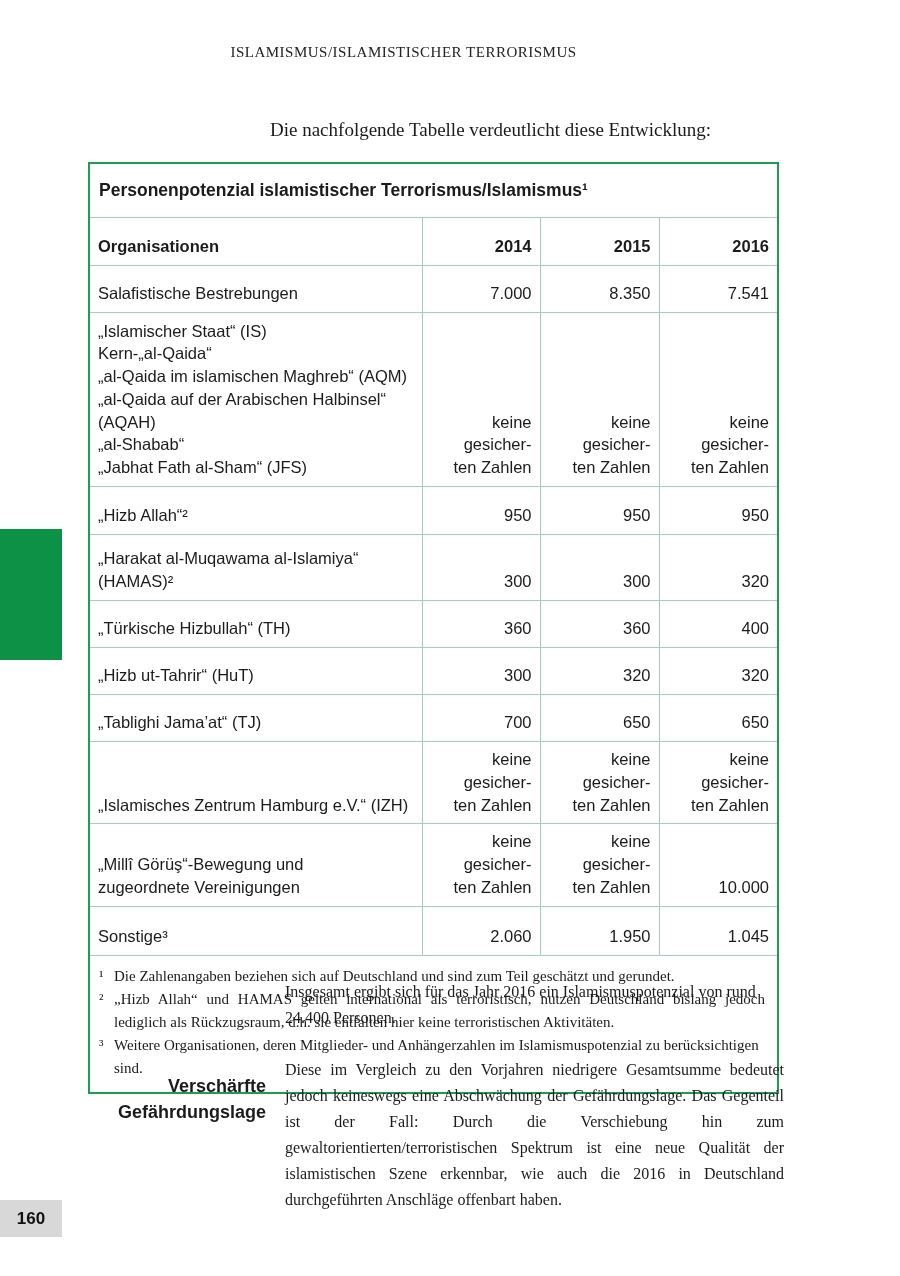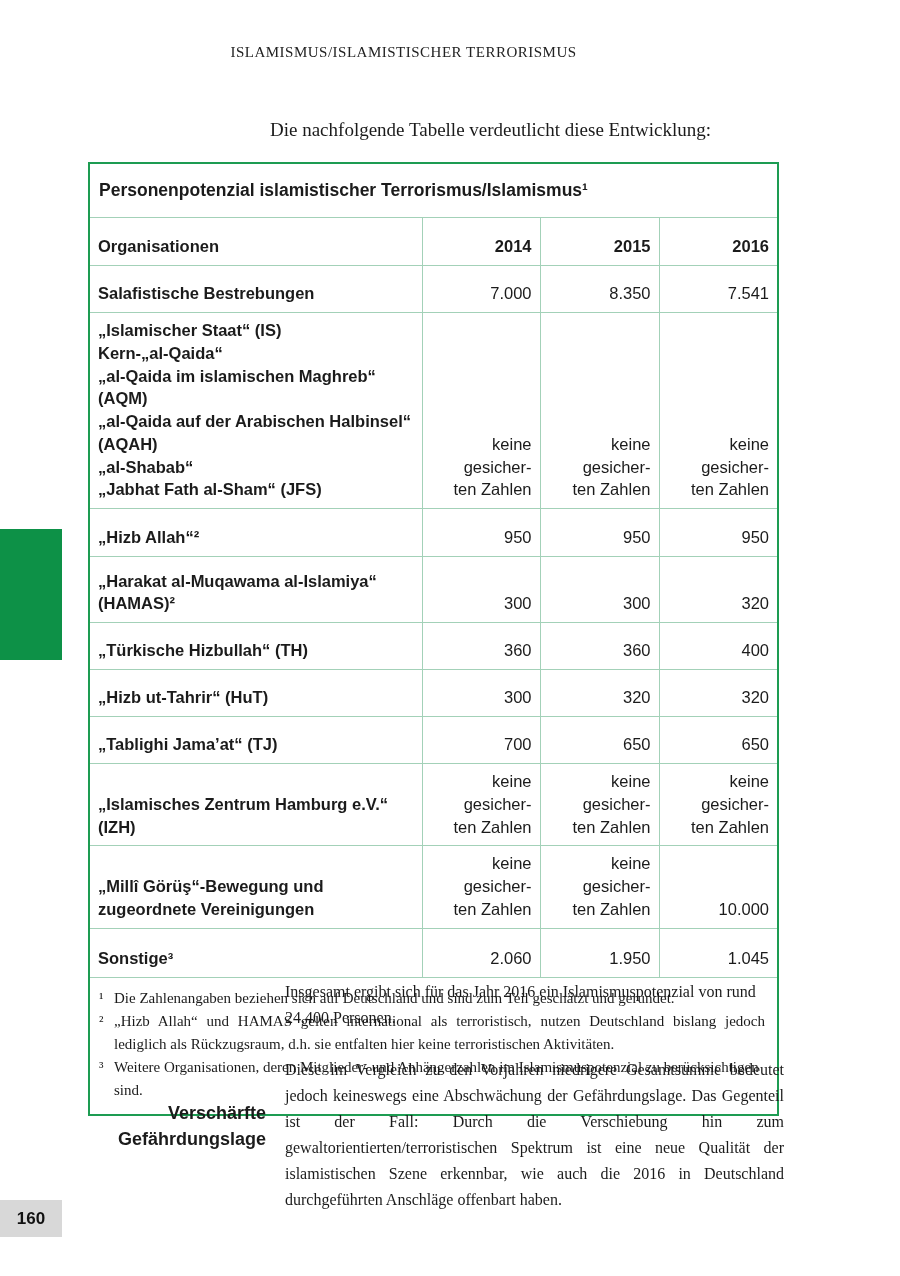--- a/index.html
+++ b/index.html
@@ -44,21 +44,21 @@
     color:#1b1b1b;
   }
   tr.title-row td{
     font-weight:bold;
     font-size:17.5px;
     vertical-align:middle;
     height:40px;
     padding-left:9px;
   }
   tr.head-row td{ font-weight:bold; height:34px; }
-  td.org{ text-align:left; font-weight:bold; white-space:pre-line; }
+  td.org{ text-align:left; font-weight:normal; white-space:pre-line; }
   td.num{ text-align:right; font-weight:normal; white-space:pre-line; }
   tr.head-row td.num{ font-weight:bold; }
   tr.r-salaf td{height:33px;}
   tr.r-is td{height:160px;}
   tr.r-hizballah td{height:34px;}
   tr.r-hamas td{height:52px;}
   tr.r-th td{height:33px;}
   tr.r-hut td{height:33px;}
   tr.r-mb td{height:53px;}
   tr.r-tj td{height:33px;}
@@ -87,21 +87,21 @@
     left:281px;
     width:499px;
     margin:4px;
     font-size:16px;
     line-height:26px;
   }
   .para-1{ top:975px; }
   .para-2{ top:1053px; text-align:justify; }
   .margin-label{
     position:absolute;
-    left:60px; top:1100px;
+    left:60px; top:1073px;
     width:206px;
     text-align:right;
     font-family:"Liberation Sans", sans-serif;
     font-weight:bold;
     font-size:18px;
     line-height:26px;
     white-space:pre-line;
   }
   .page-number{
     position:absolute;

